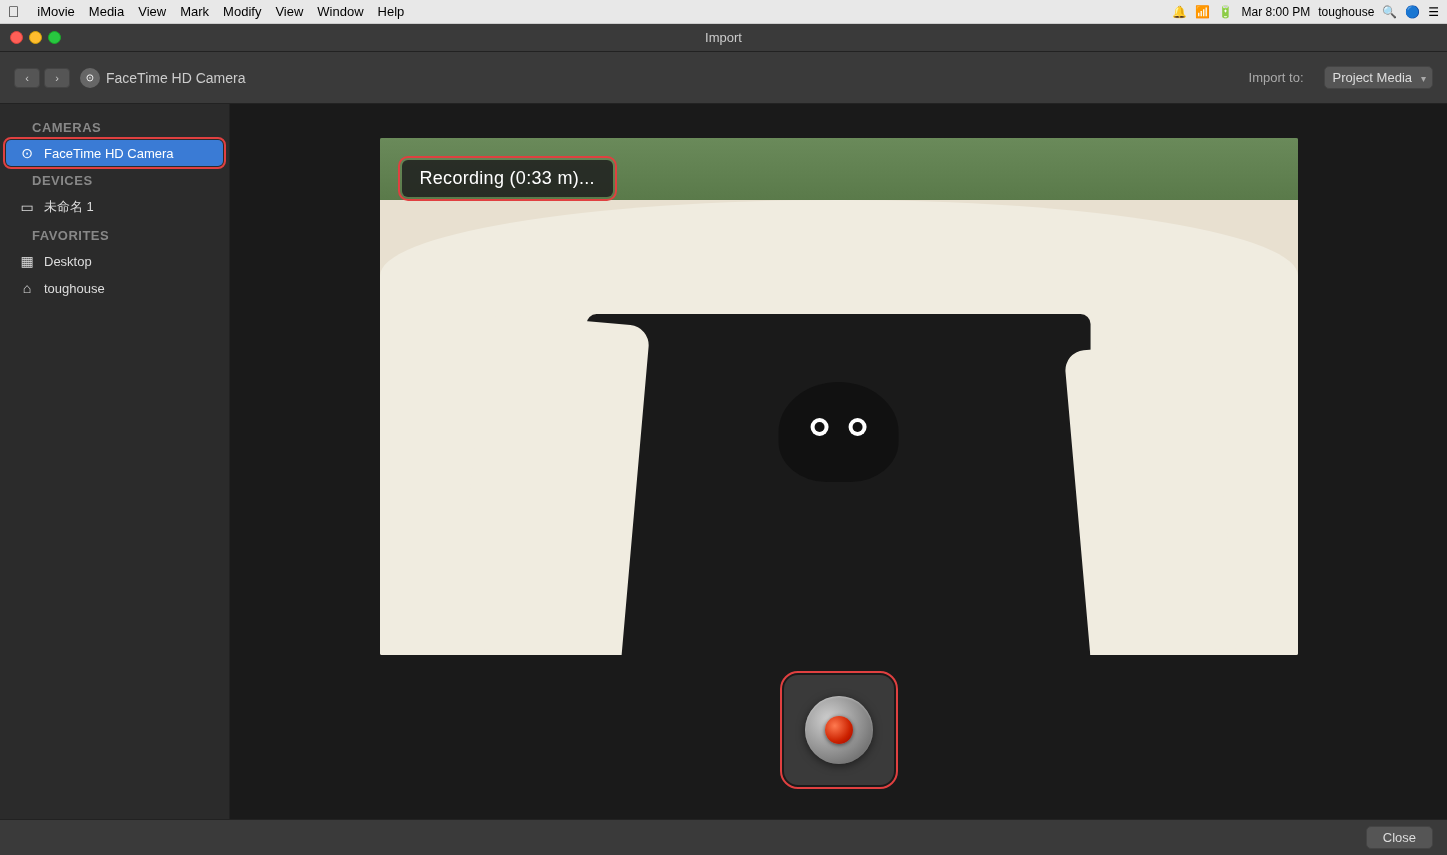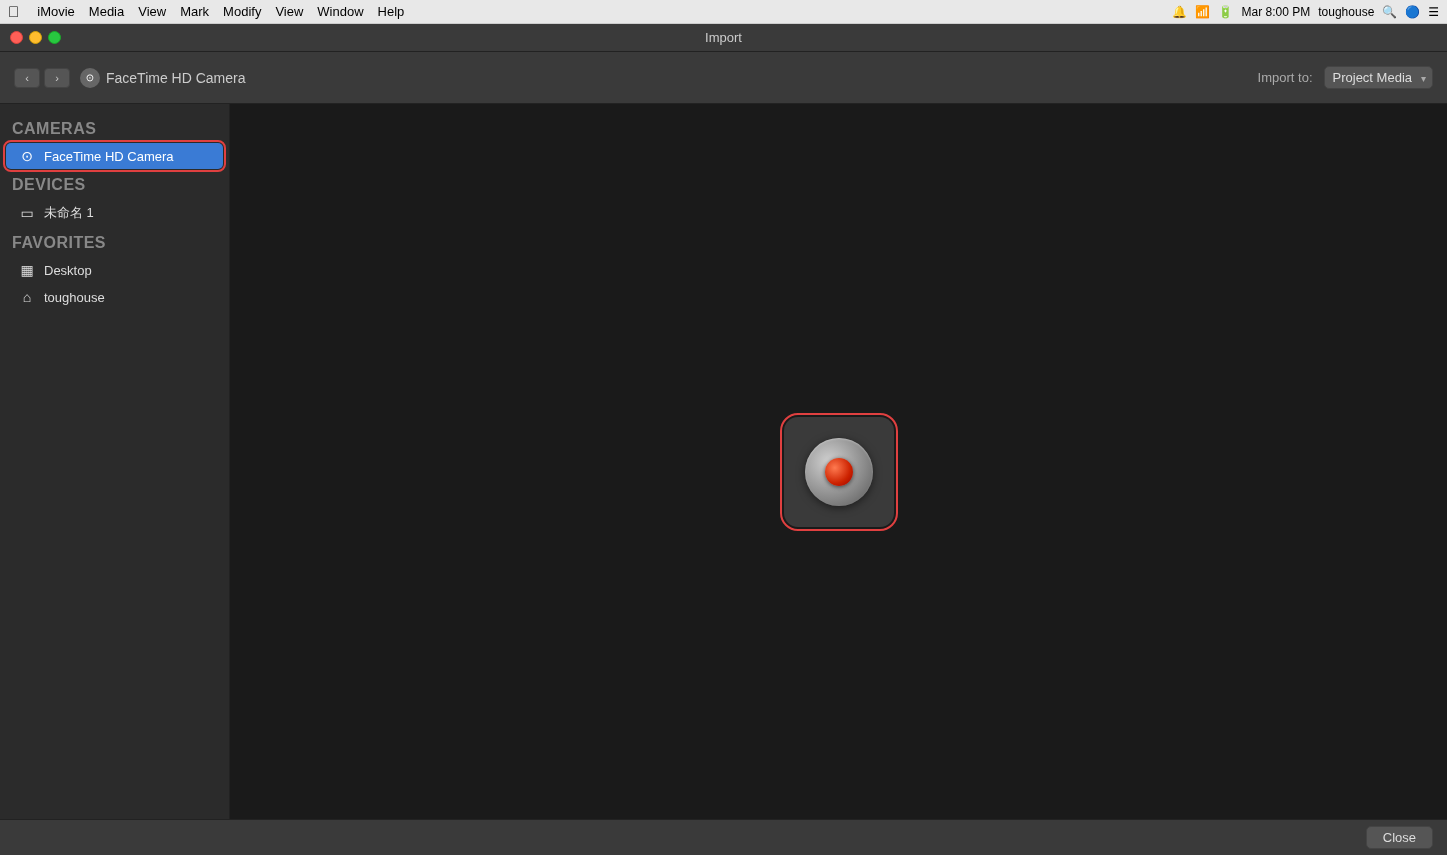--- a/index.html
+++ b/index.html
@@ -120,21 +120,21 @@
       display: flex;
       align-items: center;
       justify-content: center;
       font-size: 10px;
       color: #fff;
     }
     .toolbar-right {
       margin-left: auto;
       display: flex;
       align-items: center;
-      gap: 11px;
+      gap: 20px;
       font-size: 13px;
       color: #ccc;
     }
     .import-to-label { color: #aaa; }
     .import-dropdown {
       background: #555;
       border: 1px solid #444;
       border-radius: 5px;
       padding: 3px 20px 3px 8px;
       color: #ddd;
@@ -152,26 +152,27 @@
 
     
     .sidebar {
       width: 230px;
       background: #2b2b2b;
       border-right: 1px solid #222;
       padding: 10px 0;
       flex-shrink: 0;
     }
     .sidebar-section-label {
-      font-size: 16px;
+      font-size: 13px;
       font-weight: 700;
       color: #888;
       padding: 6px 12px 4px 12px;
       letter-spacing: 0.5px;
       text-transform: uppercase;
+      margin-left: 20px;
     }
     .sidebar-item {
       display: flex;
       align-items: center;
       gap: 8px;
       padding: 5px 12px;
       font-size: 13px;
       color: #ddd;
       cursor: pointer;
       border-radius: 5px;
@@ -451,20 +452,48 @@
       </div>
 
       <div class="sidebar-item">
         <span class="item-icon">⌂</span>
         <span>toughouse</span>
       </div>
     </div>
 
     <div class="camera-area">
 
+      <div class="video-frame">
+        <div class="video-content">
+
+          <div style="position:absolute;top:0;left:0;right:0;height:12%;background:linear-gradient(180deg,#6a8a5a,#5a7a4a);"></div>
+
+          <div class="shirt-area">
+
+            <div class="shirt-dark-graphic">
+              <div class="cat-face">
+                <div class="cat-eyes">
+                  <div class="cat-eye">
+                    <div class="cat-pupil"></div>
+                  </div>
+                  <div class="cat-eye">
+                    <div class="cat-pupil"></div>
+                  </div>
+                </div>
+              </div>
+            </div>
+          </div>
+          <div class="arm-left"></div>
+          <div class="arm-right"></div>
+        </div>
+
+        <div class="recording-overlay">
+          <span>Recording (0:33 m)...</span>
+        </div>
+      </div>
 
       <div class="record-btn-area">
         <div class="record-btn-outer">
           <div class="record-btn-circle">
             <div class="record-btn-inner"></div>
           </div>
         </div>
       </div>
 
     </div>

